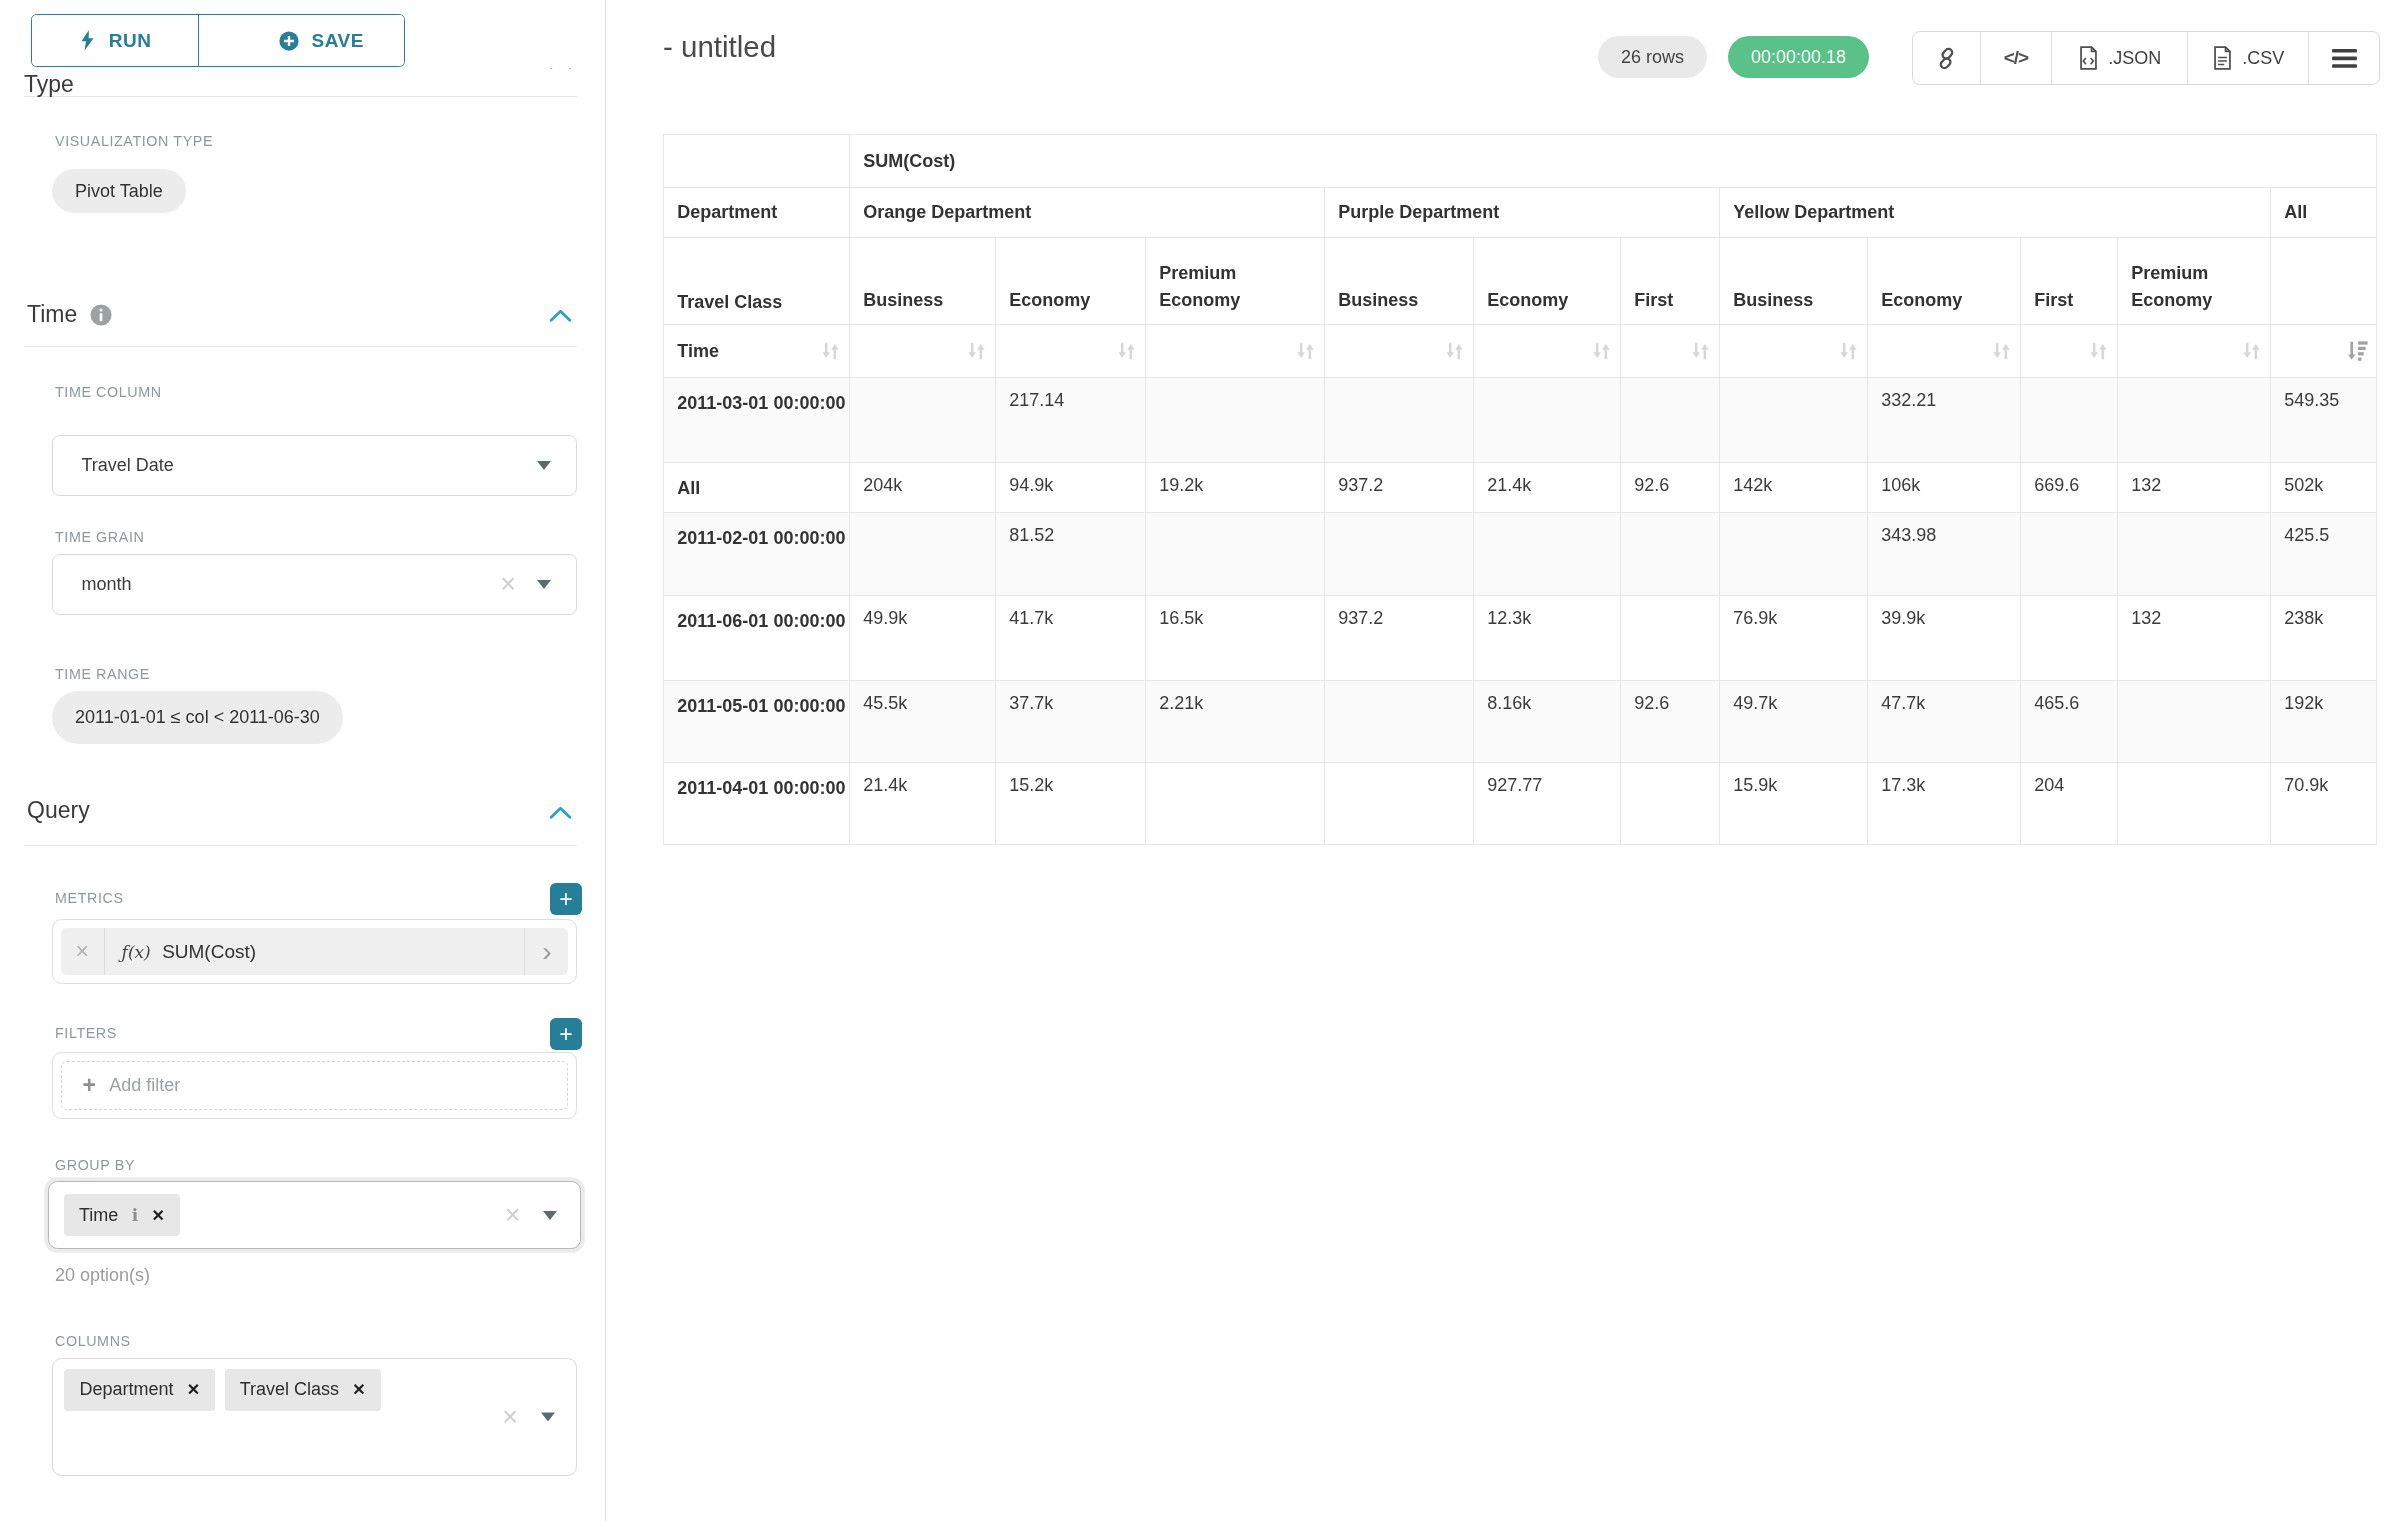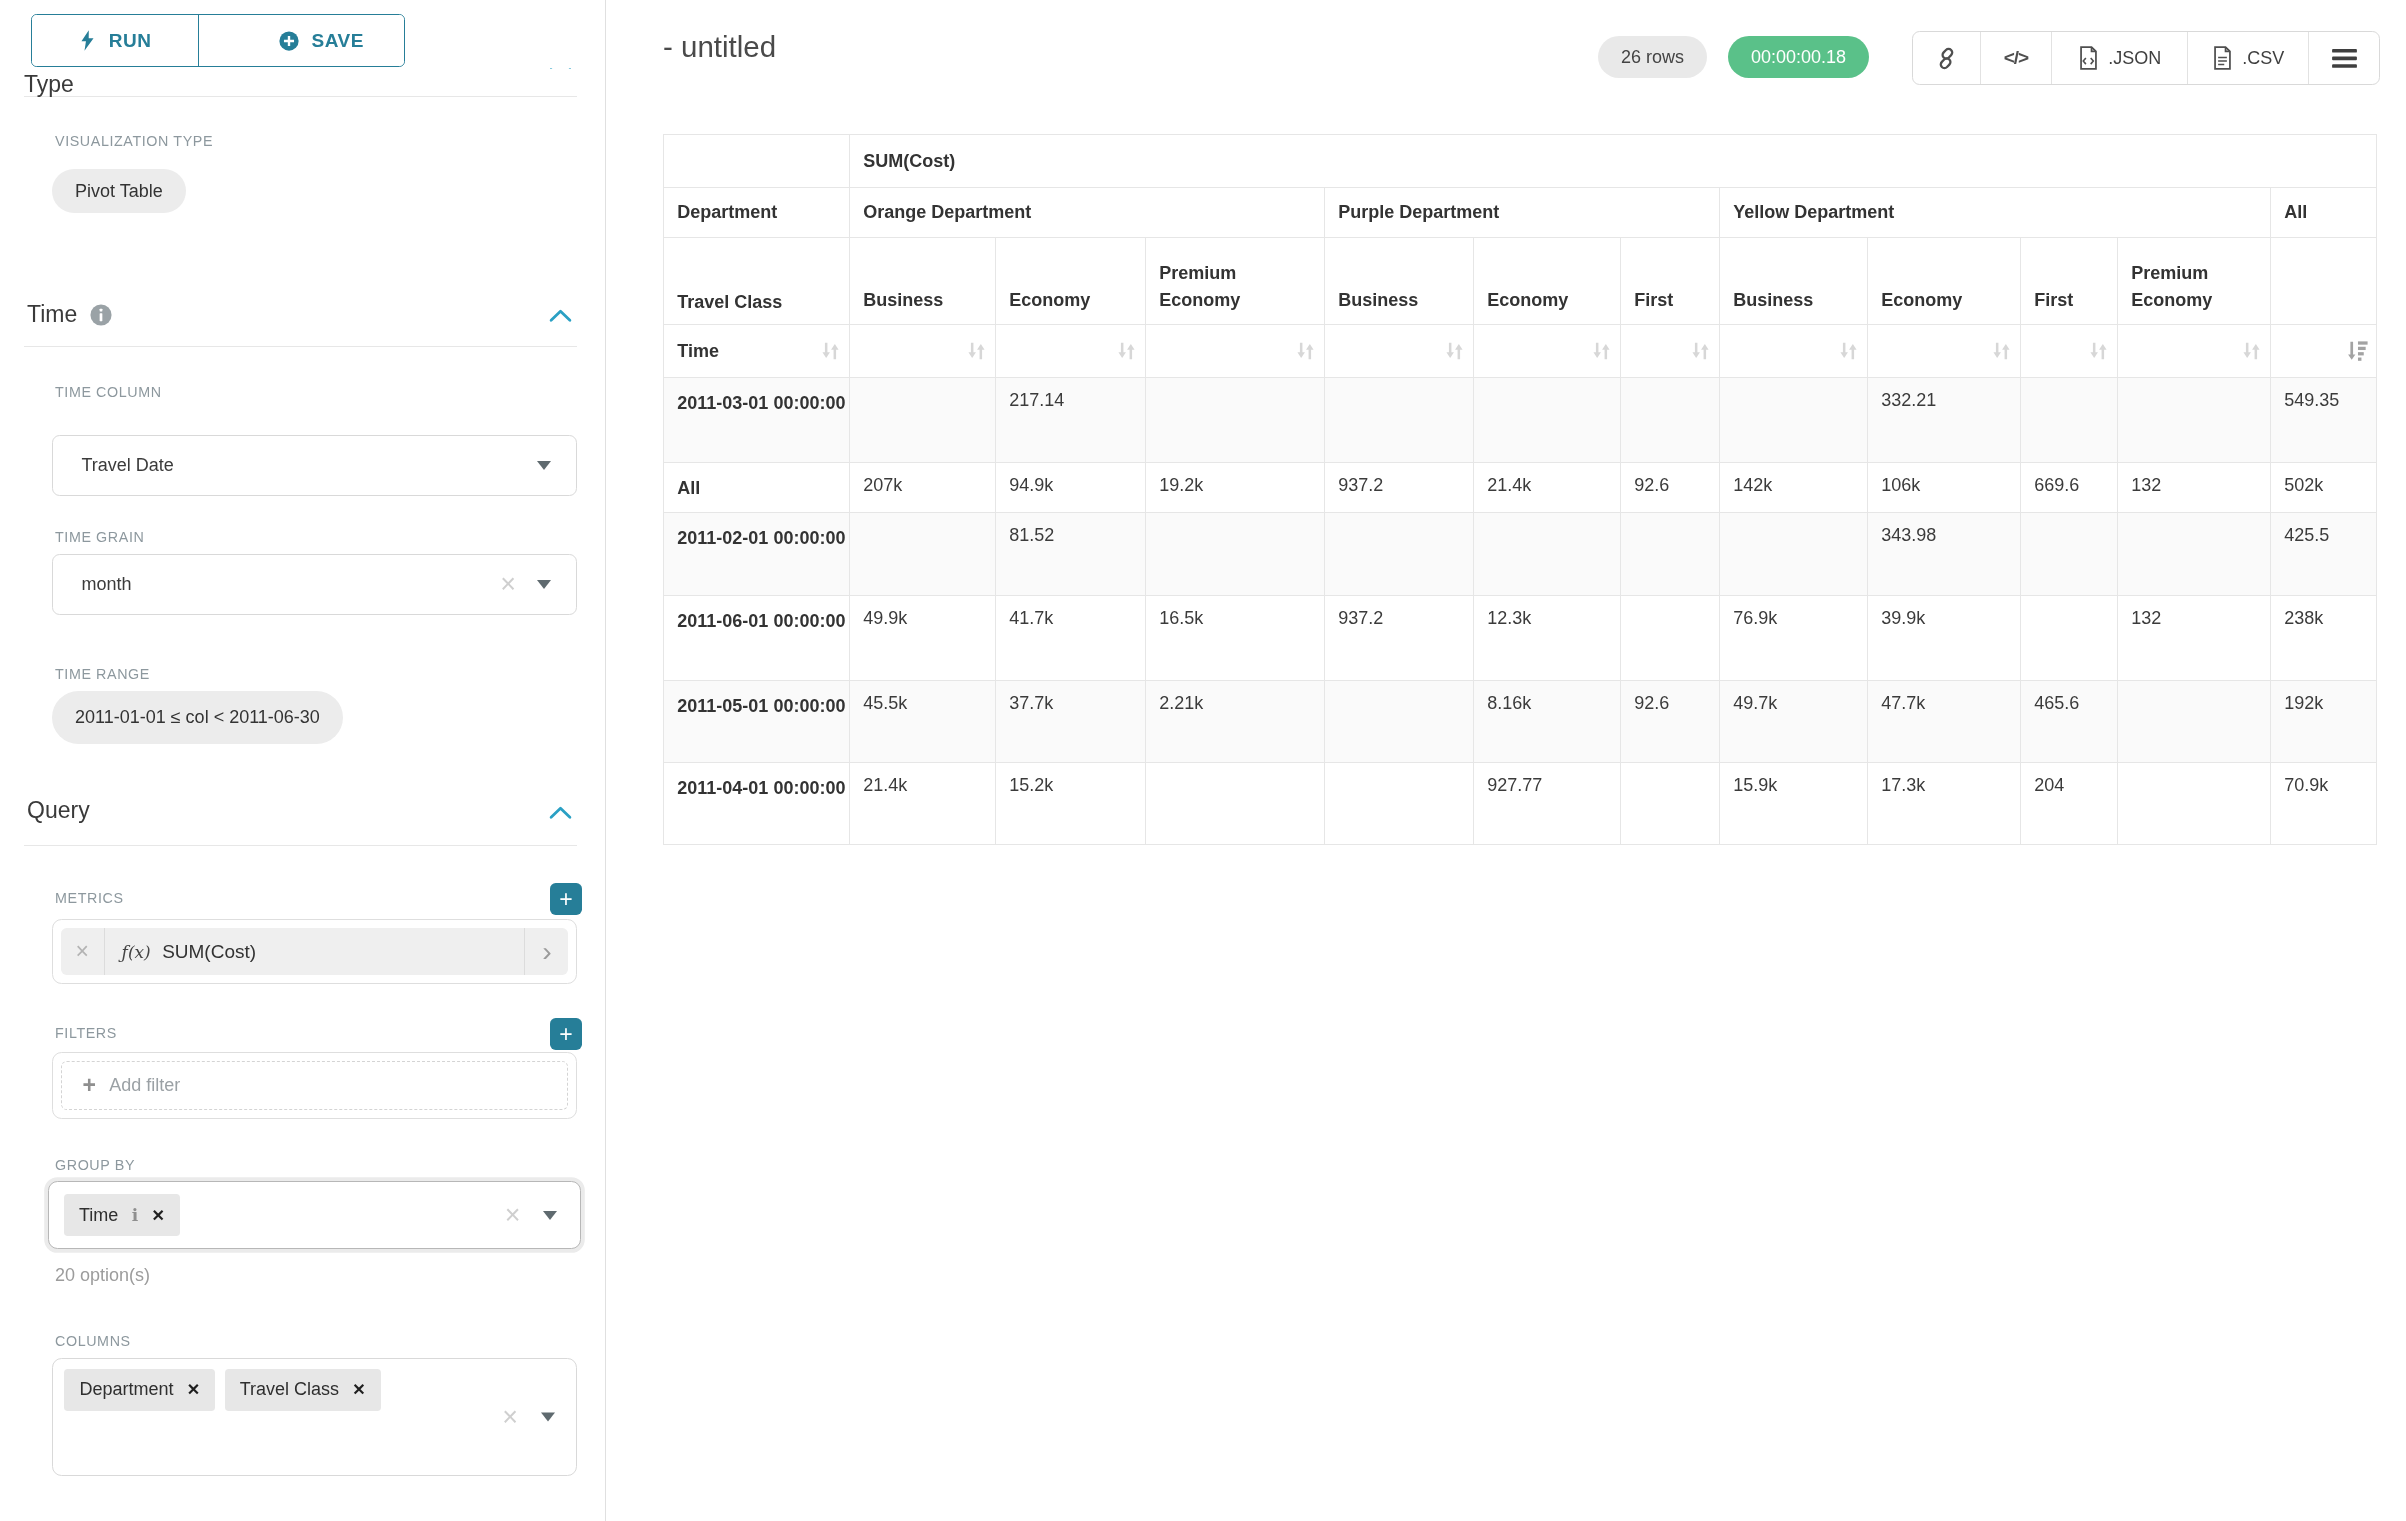--- a/index.html
+++ b/index.html
@@ -441,21 +441,21 @@
             <td></td>
             <td></td>
             <td></td>
             <td>332.21</td>
             <td></td>
             <td></td>
             <td>549.35</td>
           </tr>
           <tr class="body-row even" style="height: 50px;">
             <th>All</th>
-            <td>207k</td>
+            <td>204k</td>
             <td>94.9k</td>
             <td>19.2k</td>
             <td>937.2</td>
             <td>21.4k</td>
             <td>92.6</td>
             <td>142k</td>
             <td>106k</td>
             <td>669.6</td>
             <td>132</td>
             <td>502k</td>

